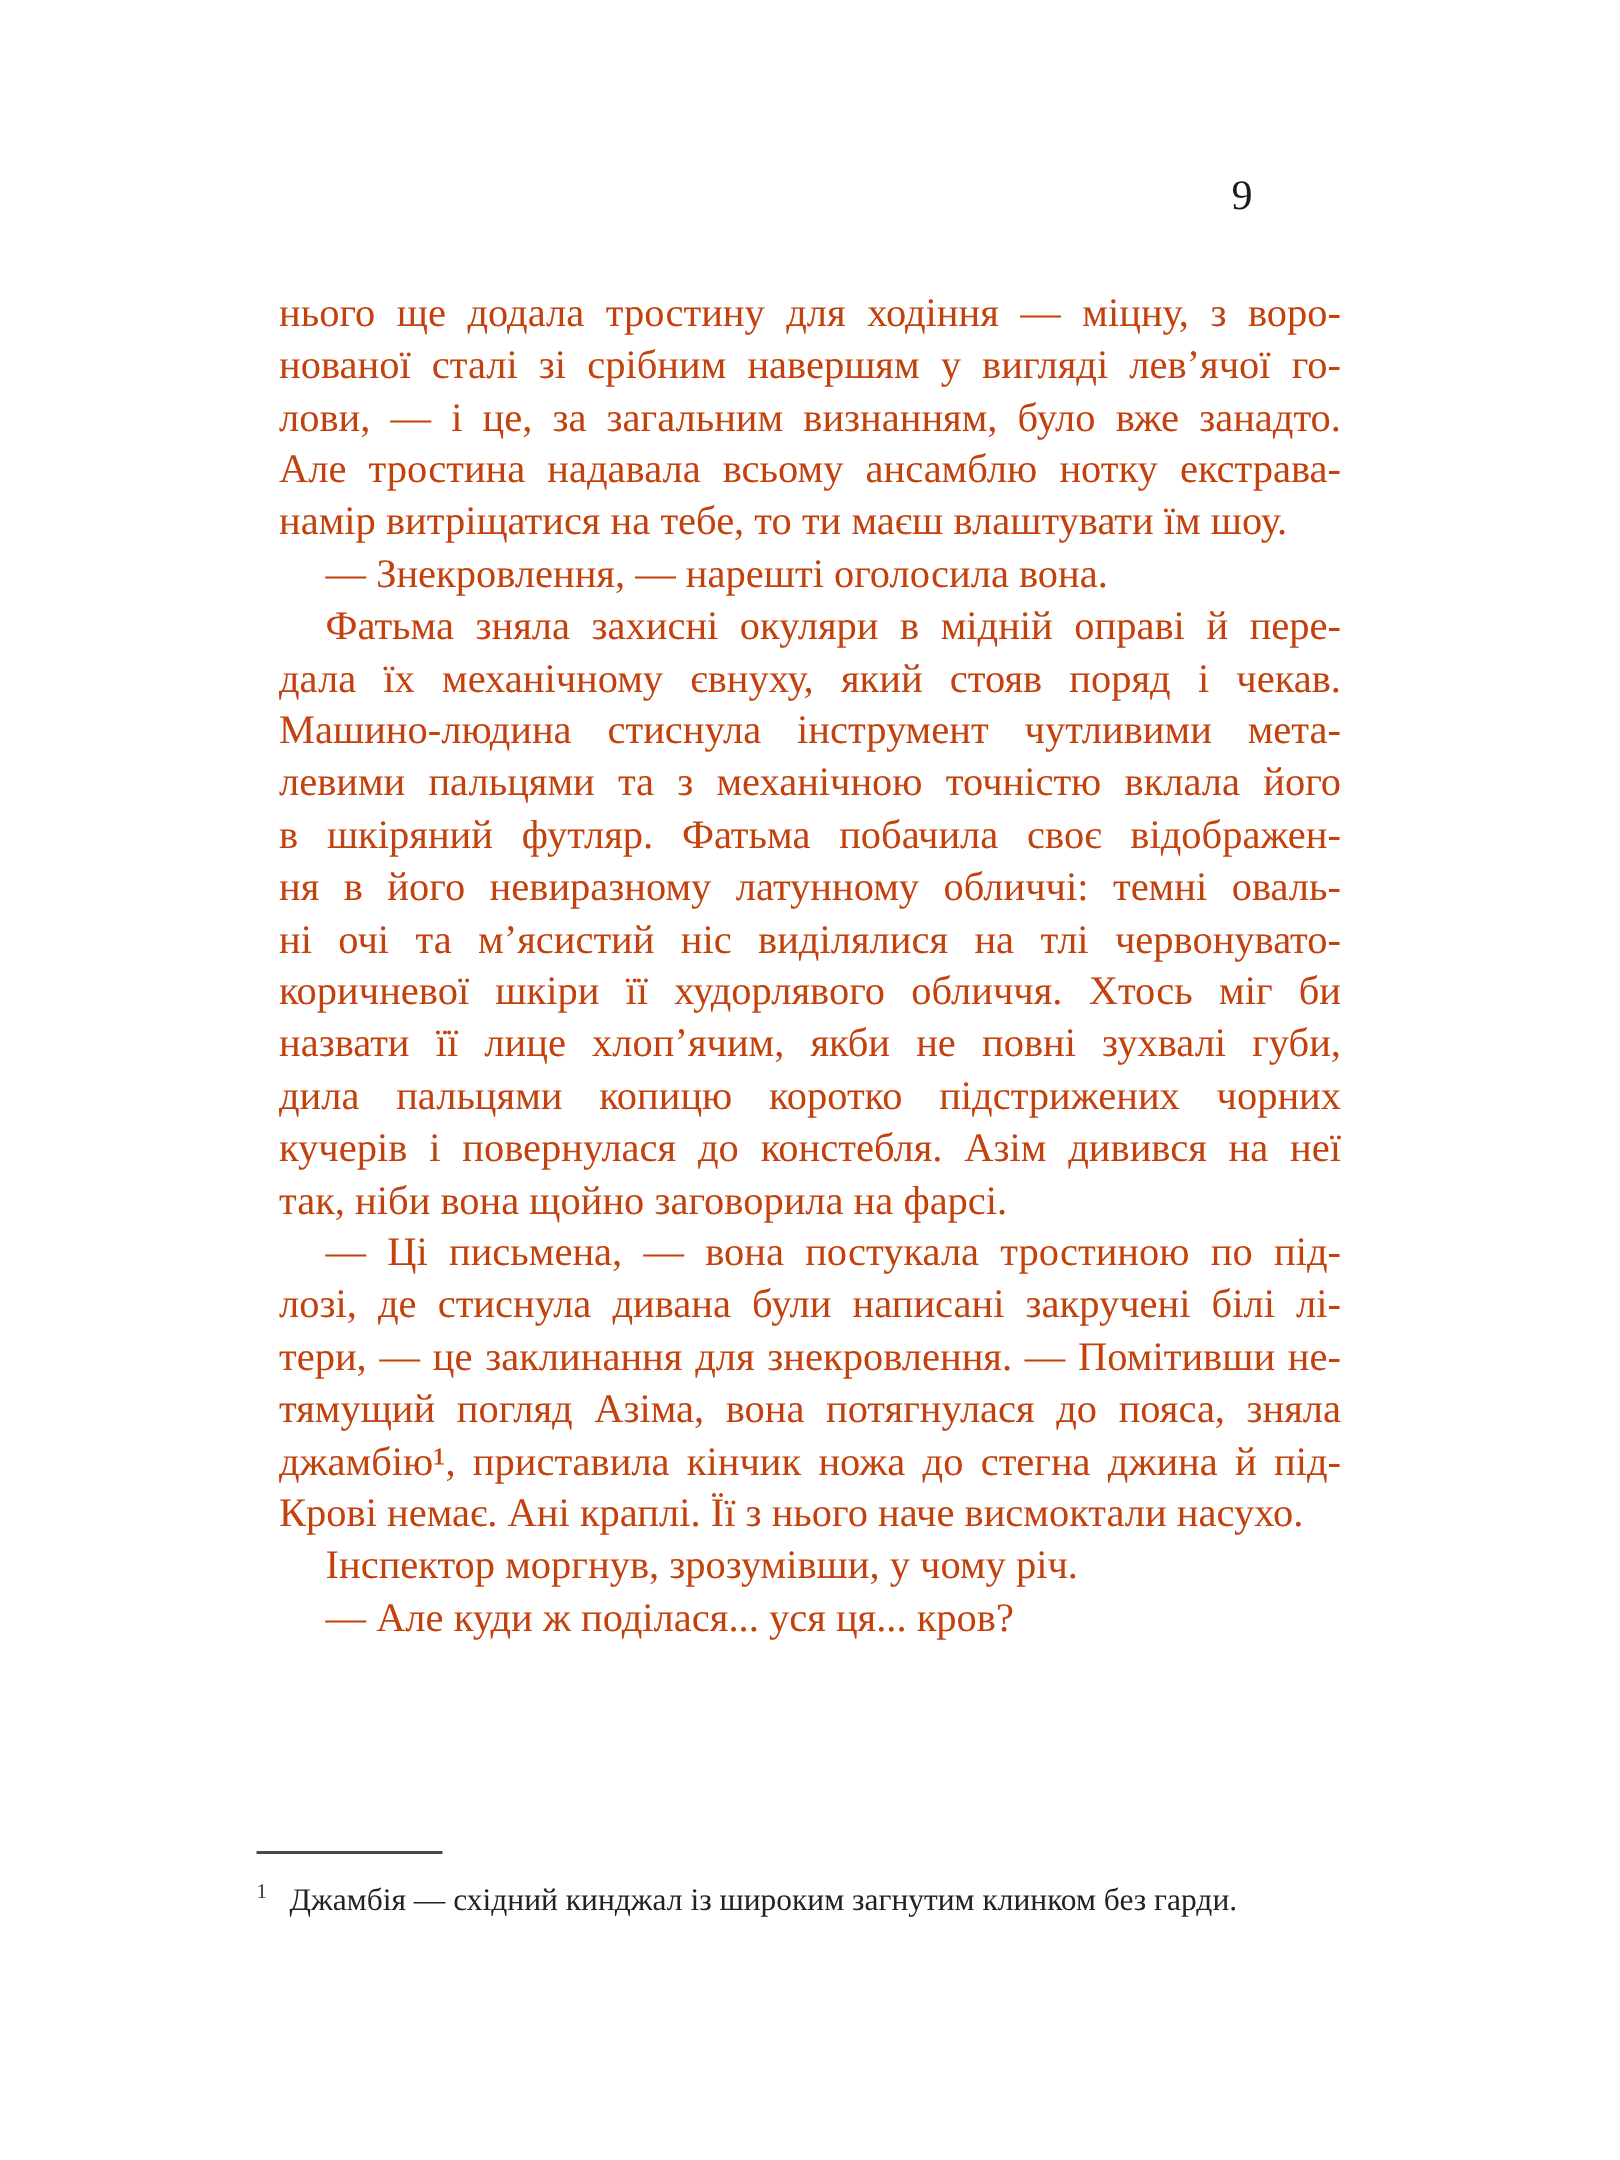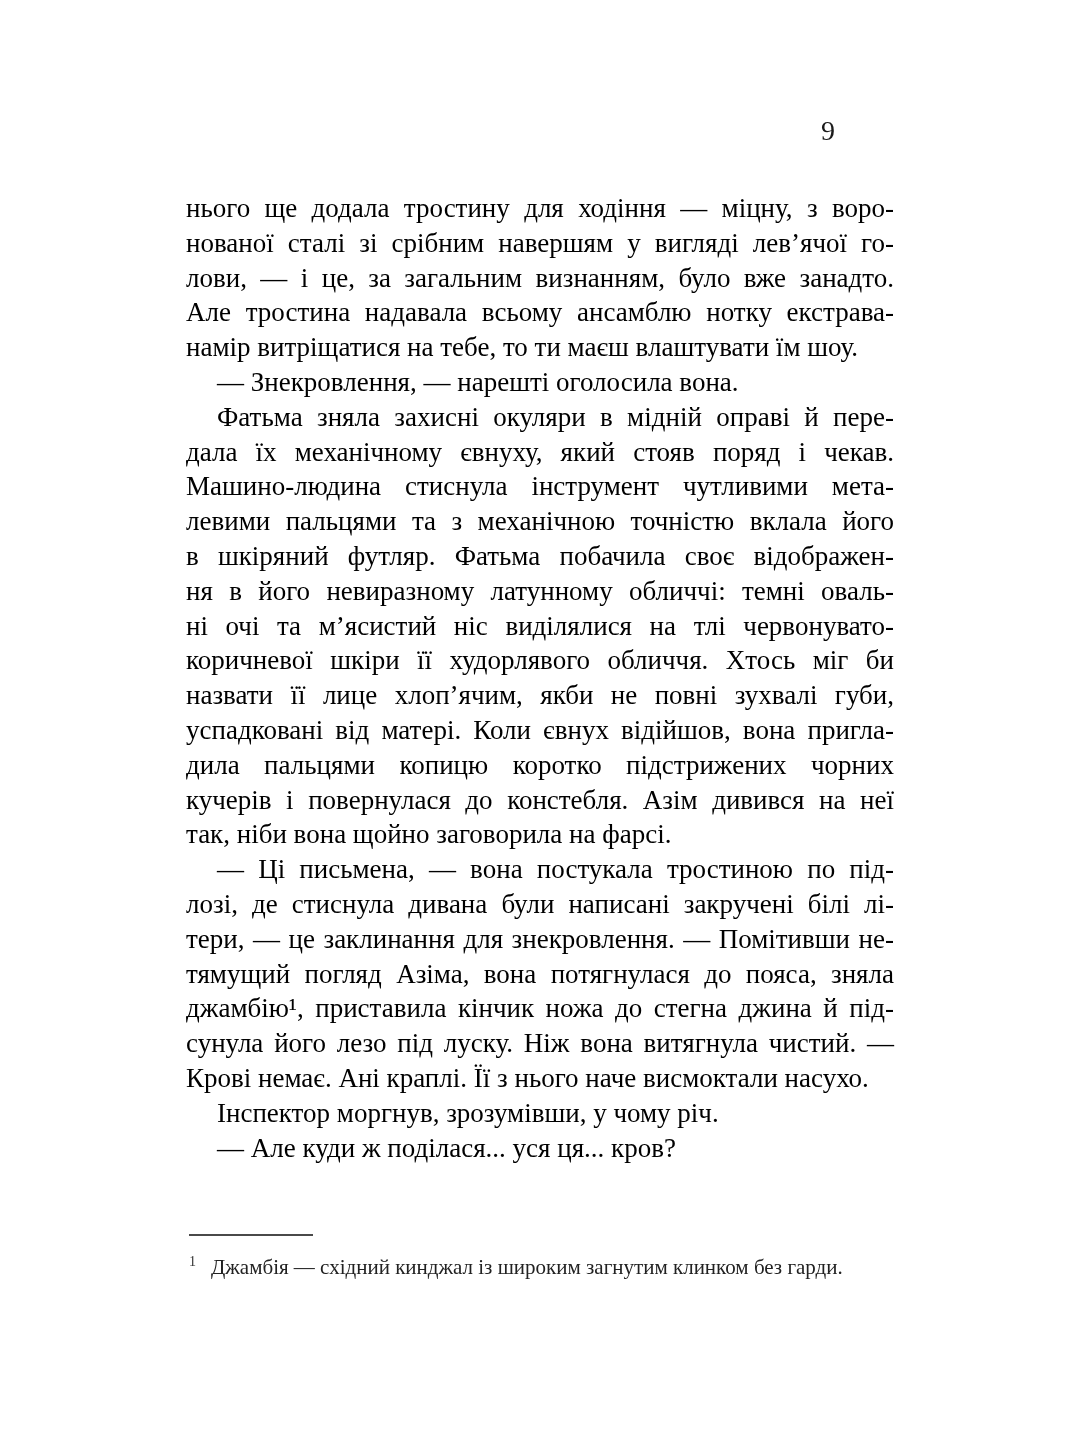--- a/index.html
+++ b/index.html
@@ -31,33 +31,33 @@
     left: 186px;
     top: 191px;
     width: 708px;
   }
   .line {
     font-size: 27px;
     line-height: 34.8px;
     text-align: justify;
     text-align-last: justify;
     white-space: normal;
-    color: #000000;
+    color: #c2410c;
   }
   .line.para-end {
     text-align: right;
     text-align-last: left;
     white-space: nowrap;
   }
   .line.indented {
     text-indent: 31px;
   }
   #footnote {
     position: absolute;
-    left: 189px;
+    left: 171px;
     top: 1234px;
     width: 708px;
   }
   #footnote-rule {
     width: 124px;
     height: 0;
     border-top: 2px solid #4a4a4a;
     margin-bottom: 12px;
   }
   #footnote-line {
@@ -90,30 +90,28 @@
       <div class="line para-end indented">— Знекровлення, — нарешті оголосила вона.</div>
       <div class="line indented">Фатьма зняла захисні окуляри в мідній оправі й пере-</div>
       <div class="line">дала їх механічному євнуху, який стояв поряд і чекав.</div>
       <div class="line">Машино-людина стиснула інструмент чутливими мета-</div>
       <div class="line">левими пальцями та з механічною точністю вклала його</div>
       <div class="line">в шкіряний футляр. Фатьма побачила своє відображен-</div>
       <div class="line">ня в його невиразному латунному обличчі: темні оваль-</div>
       <div class="line">ні очі та м’ясистий ніс виділялися на тлі червонувато-</div>
       <div class="line">коричневої шкіри її худорлявого обличчя. Хтось міг би</div>
       <div class="line">назвати її лице хлоп’ячим, якби не повні зухвалі губи,</div>
-      <div class="line">успадковані від матері. Коли євнух відійшов, вона пригла-</div>
       <div class="line">дила пальцями копицю коротко підстрижених чорних</div>
       <div class="line">кучерів і повернулася до констебля. Азім дивився на неї</div>
       <div class="line para-end">так, ніби вона щойно заговорила на фарсі.</div>
       <div class="line indented">— Ці письмена, — вона постукала тростиною по під-</div>
       <div class="line">лозі, де стиснула дивана були написані закручені білі лі-</div>
       <div class="line">тери, — це заклинання для знекровлення. — Помітивши не-</div>
       <div class="line">тямущий погляд Азіма, вона потягнулася до пояса, зняла</div>
       <div class="line">джамбію¹, приставила кінчик ножа до стегна джина й під-</div>
-      <div class="line">сунула його лезо під луску. Ніж вона витягнула чистий. —</div>
       <div class="line para-end">Крові немає. Ані краплі. Її з нього наче висмоктали насухо.</div>
       <div class="line para-end indented">Інспектор моргнув, зрозумівши, у чому річ.</div>
       <div class="line para-end indented">— Але куди ж поділася... уся ця... кров?</div>
     </div>
 
   <div id="footnote">
     <div id="footnote-rule"></div>
     <div id="footnote-line">
       <span id="footnote-marker">1</span><span>Джамбія — східний кинджал із широким загнутим клинком без гарди.</span>
     </div>

